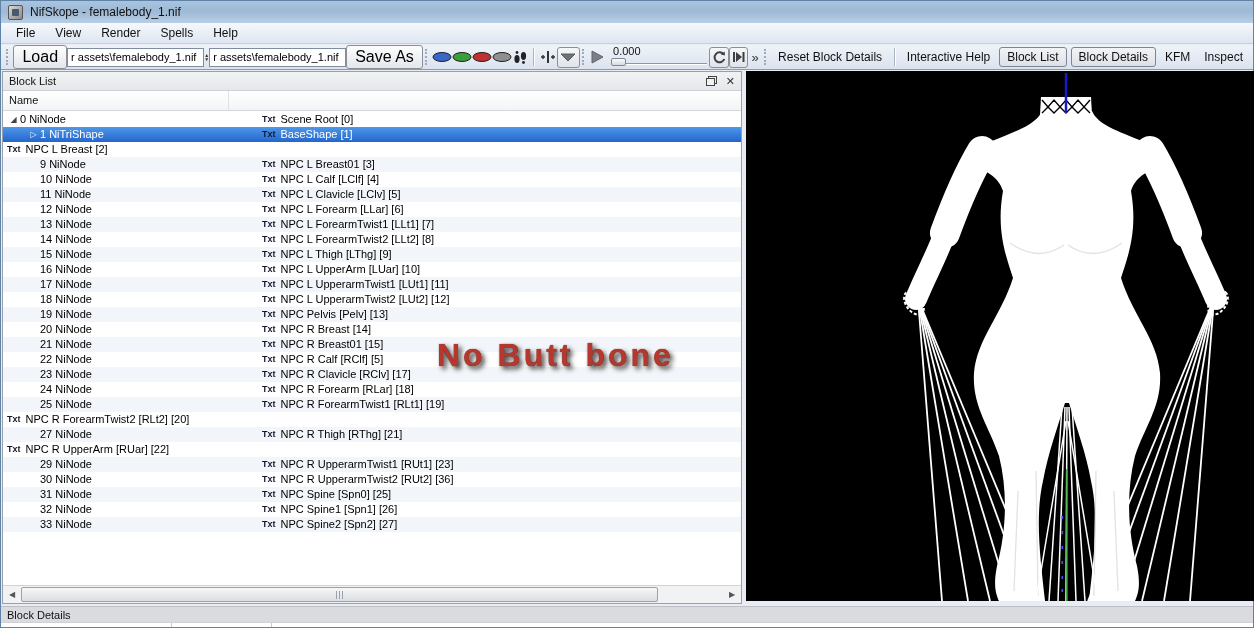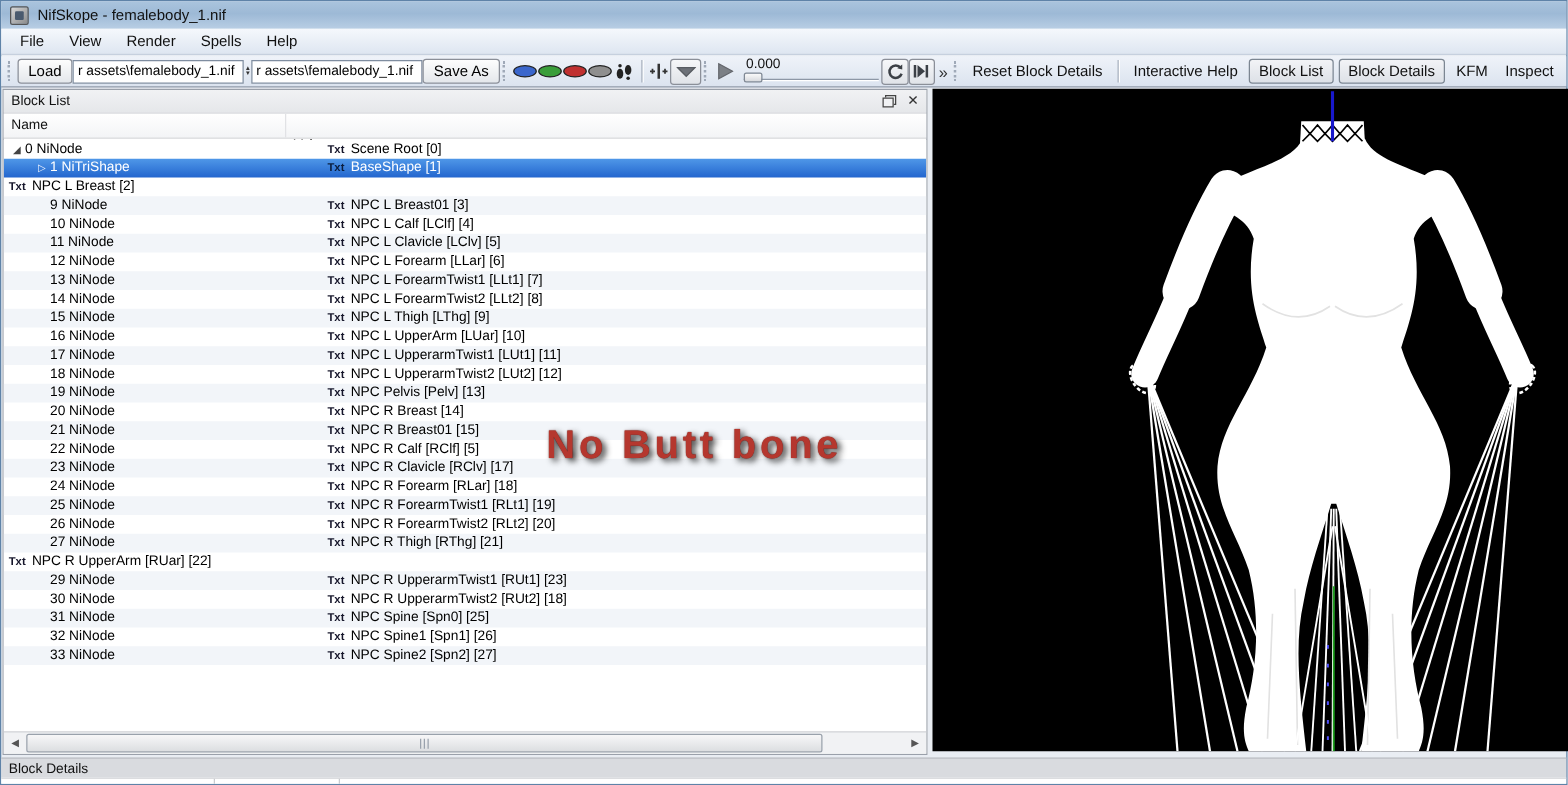--- a/index.html
+++ b/index.html
@@ -22,21 +22,21 @@
     display:flex; align-items:center; padding-left:5px; font-size:12px; color:#111; }
   .menu-item { padding:2px 10px; }
 
   
   .toolbar { position:absolute; top:44px; left:0; right:0; height:25px;
     background:linear-gradient(#eff3f9,#dbe3ef); border-bottom:1px solid #8f99a9;
     display:flex; align-items:center; padding:0 3px; font-size:12px; color:#111; }
   .grip { width:4px; height:16px; border-left:2px dotted #9fa9b8; margin:0 4px 0 2px; }
   .sep  { width:1px; height:18px; background:#aab3c0; box-shadow:1px 0 0 #fff; margin:0 5px; }
   .tb-button { border:1px solid #8b8f98; border-radius:3px;
-    background:linear-gradient(#fdfdfd,#e4e7eb); padding:2px 8px; font-size:12px; white-space:nowrap; }
+    background:linear-gradient(#fdfdfd,#e4e7eb); padding:2px 8px; font-size:16px; white-space:nowrap; }
   .tb-input { border:1px solid #7f8da0; background:#fff; height:19px; width:137px;
     font-size:11px; padding:0 3px; font-family:"Liberation Sans",sans-serif; }
   .mini-split { width:7px; height:19px; display:flex; flex-direction:column;
     align-items:center; justify-content:center; color:#333; font-size:5px; line-height:4px; }
   .icon-btn { width:22px; height:20px; display:flex; align-items:center; justify-content:center; }
   .icon-frame { border:1px solid #8b8f98; border-radius:3px; width:30px; height:21px;
     background:linear-gradient(#f6f7f9,#e0e3e8); display:flex; align-items:center; justify-content:center; }
   .time-box { display:flex; flex-direction:column; width:140px; height:22px; margin-left:2px; }
   .time-val { font-size:11px; line-height:11px; padding-left:6px; }
   .time-track { position:relative; height:10px; }
@@ -412,24 +412,20 @@
           <div class="name-cell">
             <span class="expander" style="margin-left: 24px;"></span>
             <span>25 NiNode</span>
           </div>
           <div class="value-cell">
             <span class="txt-badge">Txt</span>
             <span>NPC R ForearmTwist1 [RLt1] [19]</span>
           </div>
         </div>
         <div class="tree-row">
-          <div class="name-cell">
-            <span class="expander" style="margin-left: 24px;"></span>
-            <span>26 NiNode</span>
-          </div>
           <div class="value-cell">
             <span class="txt-badge">Txt</span>
             <span>NPC R ForearmTwist2 [RLt2] [20]</span>
           </div>
         </div>
         <div class="tree-row alt">
           <div class="name-cell">
             <span class="expander" style="margin-left: 24px;"></span>
             <span>27 NiNode</span>
           </div>
@@ -454,21 +450,21 @@
             <span>NPC R UpperarmTwist1 [RUt1] [23]</span>
           </div>
         </div>
         <div class="tree-row">
           <div class="name-cell">
             <span class="expander" style="margin-left: 24px;"></span>
             <span>30 NiNode</span>
           </div>
           <div class="value-cell">
             <span class="txt-badge">Txt</span>
-            <span>NPC R UpperarmTwist2 [RUt2] [18]</span>
+            <span>NPC R UpperarmTwist2 [RUt2] [36]</span>
           </div>
         </div>
         <div class="tree-row alt">
           <div class="name-cell">
             <span class="expander" style="margin-left: 24px;"></span>
             <span>31 NiNode</span>
           </div>
           <div class="value-cell">
             <span class="txt-badge">Txt</span>
             <span>NPC Spine [Spn0] [25]</span>

